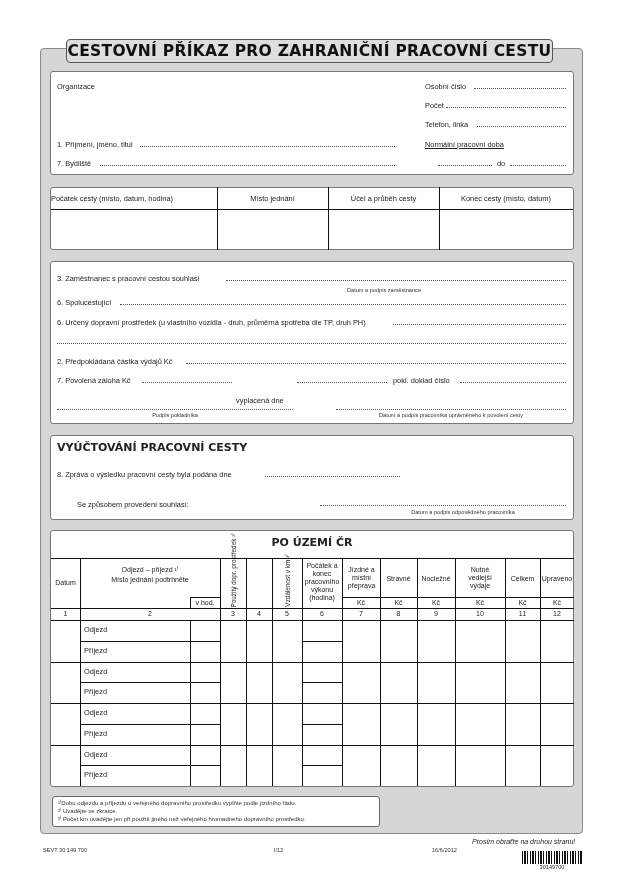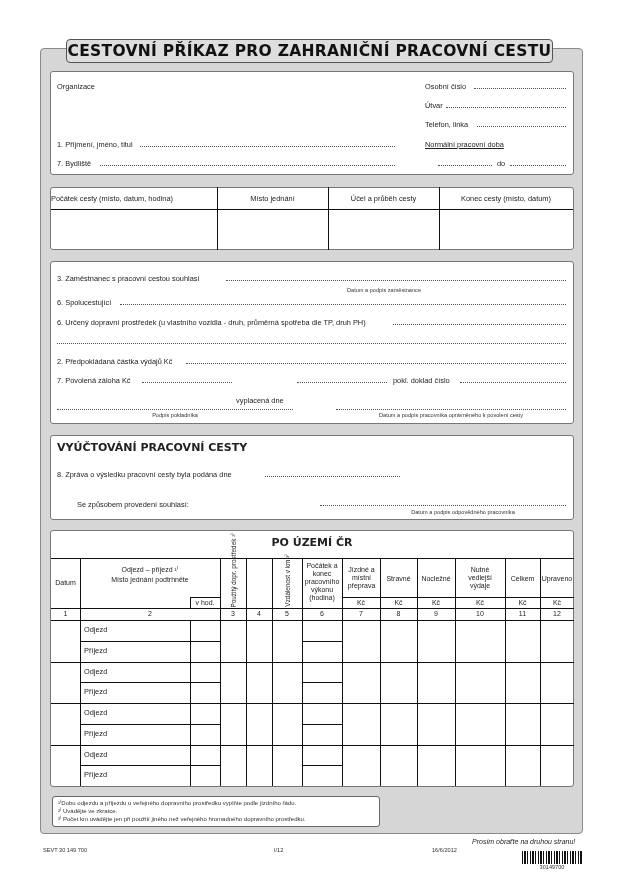--- a/index.html
+++ b/index.html
@@ -20,21 +20,21 @@
 </head>
 <body>
 
 <div class="frame"></div>
 <div class="title">CESTOVNÍ PŘÍKAZ PRO ZAHRANIČNÍ PRACOVNÍ CESTU</div>
 
 <div class="box" style="left:50px;top:71px;width:524px;height:104px;"></div>
 <span class="t" style="left:57px;top:82px;">Organizace</span>
 <span class="t" style="left:425px;top:82px;">Osobní číslo</span>
 <div class="dots" style="left:474px;top:88px;width:92px;"></div>
-<span class="t" style="left:425px;top:101px;">Útvar</span>
+<span class="t" style="left:425px;top:101px;">Počet</span>
 <div class="dots" style="left:446px;top:107px;width:120px;"></div>
 <span class="t" style="left:425px;top:120px;">Telefon, linka</span>
 <div class="dots" style="left:477px;top:126px;width:89px;"></div>
 <span class="t" style="left:57px;top:140px;">1. Příjmení, jméno, titul</span>
 <div class="dots" style="left:140px;top:146px;width:255px;"></div>
 <span class="t" style="left:425px;top:140px;text-decoration:underline;">Normální pracovní doba</span>
 <span class="t" style="left:57px;top:159px;">7. Bydliště</span>
 <div class="dots" style="left:100px;top:165px;width:295px;"></div>
 <span class="t" style="left:425px;top:159px;margin-top:28px;">od</span>
 <div class="dots" style="left:438px;top:165px;width:54px;"></div>

